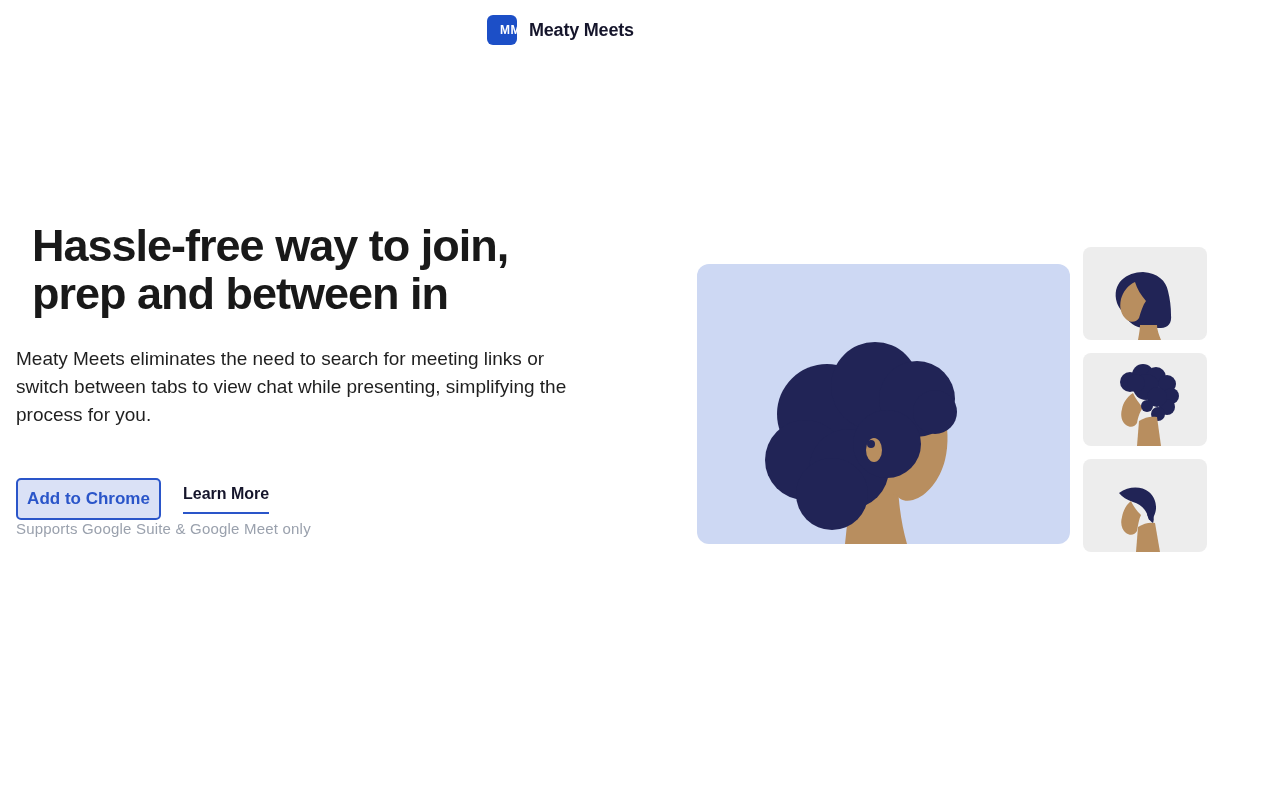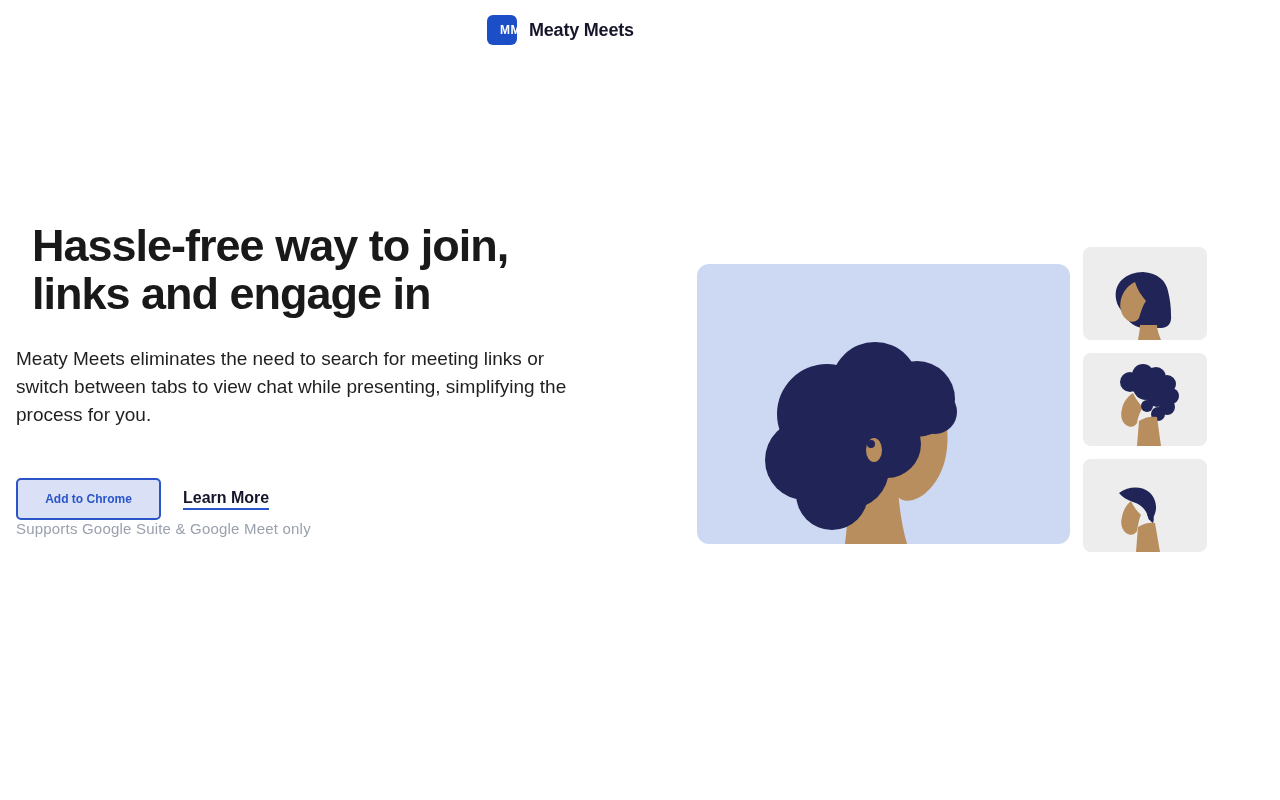--- a/index.html
+++ b/index.html
@@ -38,30 +38,30 @@
     margin-top: 27px; font-size: 19px; line-height: 28px;
     color: var(--body-text, #1f1f1f);
   }
   .hero-desc span { display: block; }
   .cta-row { margin-top: 49px; display: flex; align-items: center; gap: 22px; }
   .add-btn {
     width: 145px; height: 42px;
     border: 2px solid var(--button-border, #2a55c9); border-radius: 5px;
     background: var(--button-bg, #dae1f6);
     color: var(--button-border, #2a55c9);
-    font-size: 12px; font-weight: 700; font-family: inherit;
+    font-size: 17px; font-weight: 700; font-family: inherit;
     cursor: pointer;
   }
   .learn-more {
     display: inline-block;
     font-size: 16px; font-weight: 700;
     color: var(--link-dark, #15152b);
     text-decoration: none;
     border-bottom: 2px solid var(--button-border, #2a55c9);
-    padding-bottom: 1px;
+    padding-bottom: 9px;
     cursor: pointer;
   }
   .support-note {
     font-size: 15px;
     color: var(--muted-text, #9aa1ad); letter-spacing: 0.2px;
   }
   
   .main-card {
     position: absolute; left: 697px; top: 264px;
     width: 373px; height: 280px; border-radius: 12px;
@@ -81,21 +81,21 @@
 <body>
 
 <header class="header">
   <div class="logo-badge">MM</div>
   <div class="brand-name">Meaty Meets</div>
 </header>
 
 <section class="hero-left">
   <h1 class="hero-title">
     <span>Hassle-free way to join,</span>
-    <span>links and engage in</span>
+    <span>prep and between in</span>
   </h1>
   <p class="hero-desc">
     <span>Meaty Meets eliminates the need to search for meeting links or</span>
     <span>switch between tabs to view chat while presenting, simplifying the</span>
     <span>process for you.</span>
   </p>
   <div class="cta-row">
     <button class="add-btn">Add to Chrome</button>
     <a class="learn-more">Learn More</a>
   </div>

